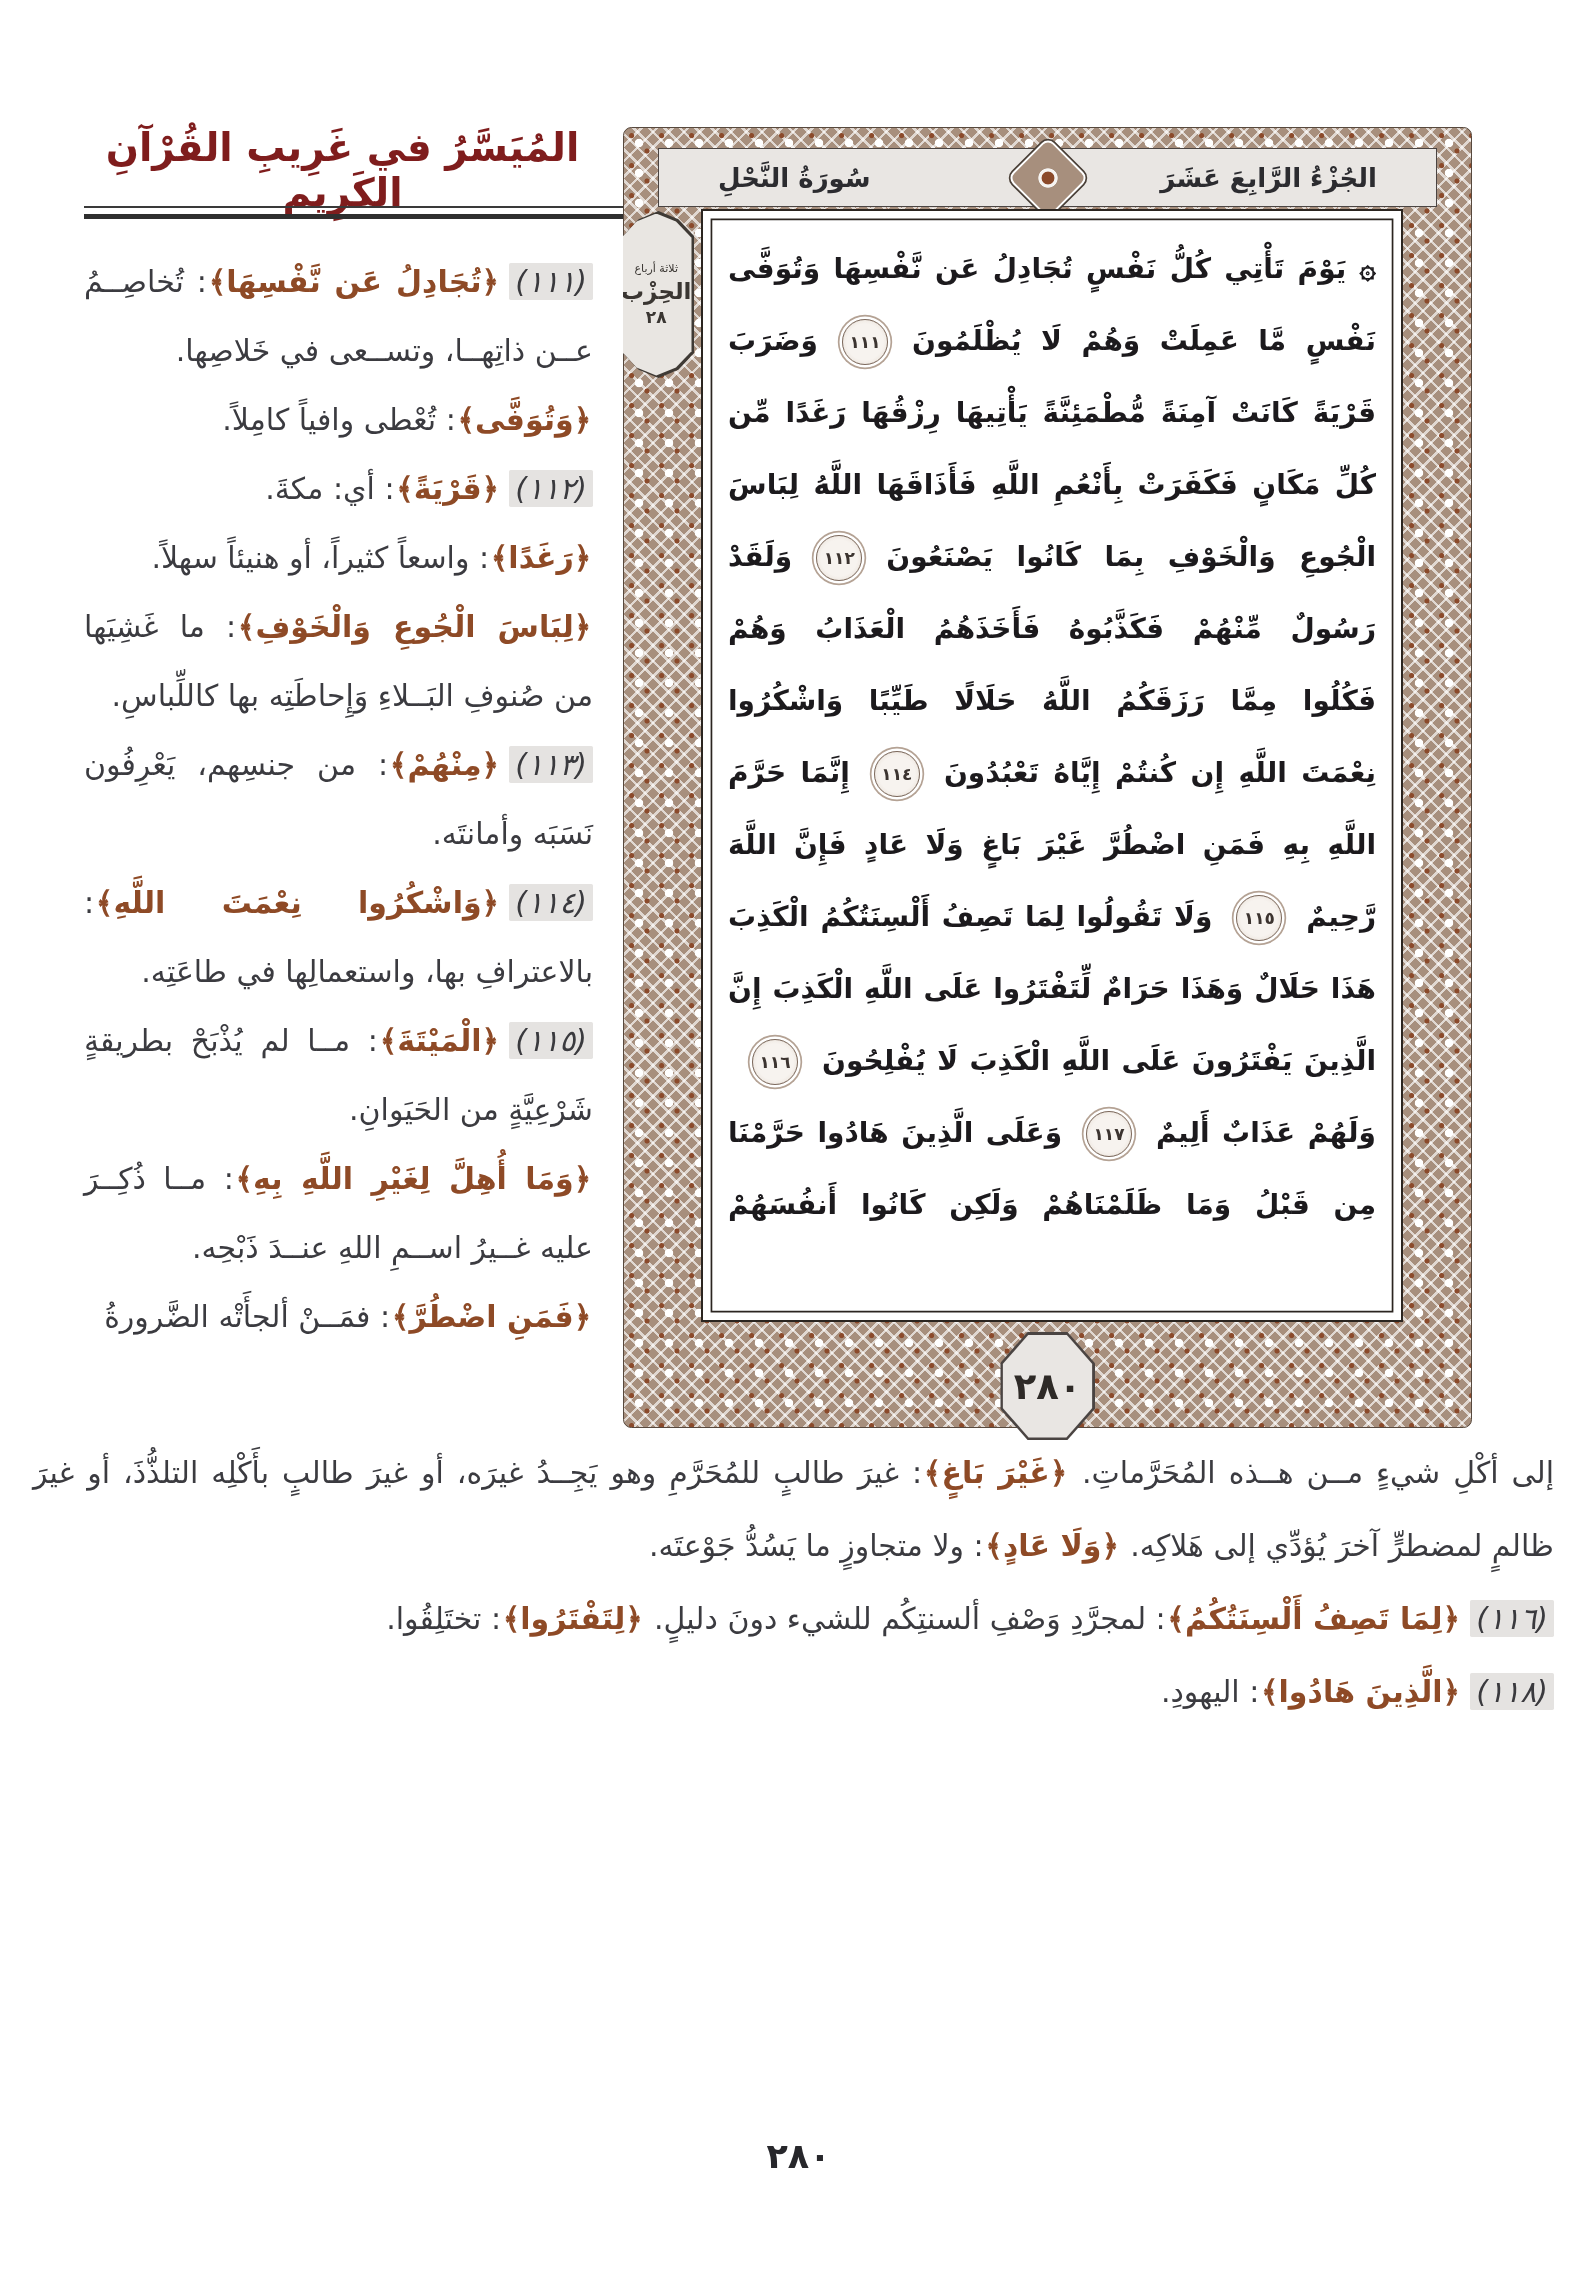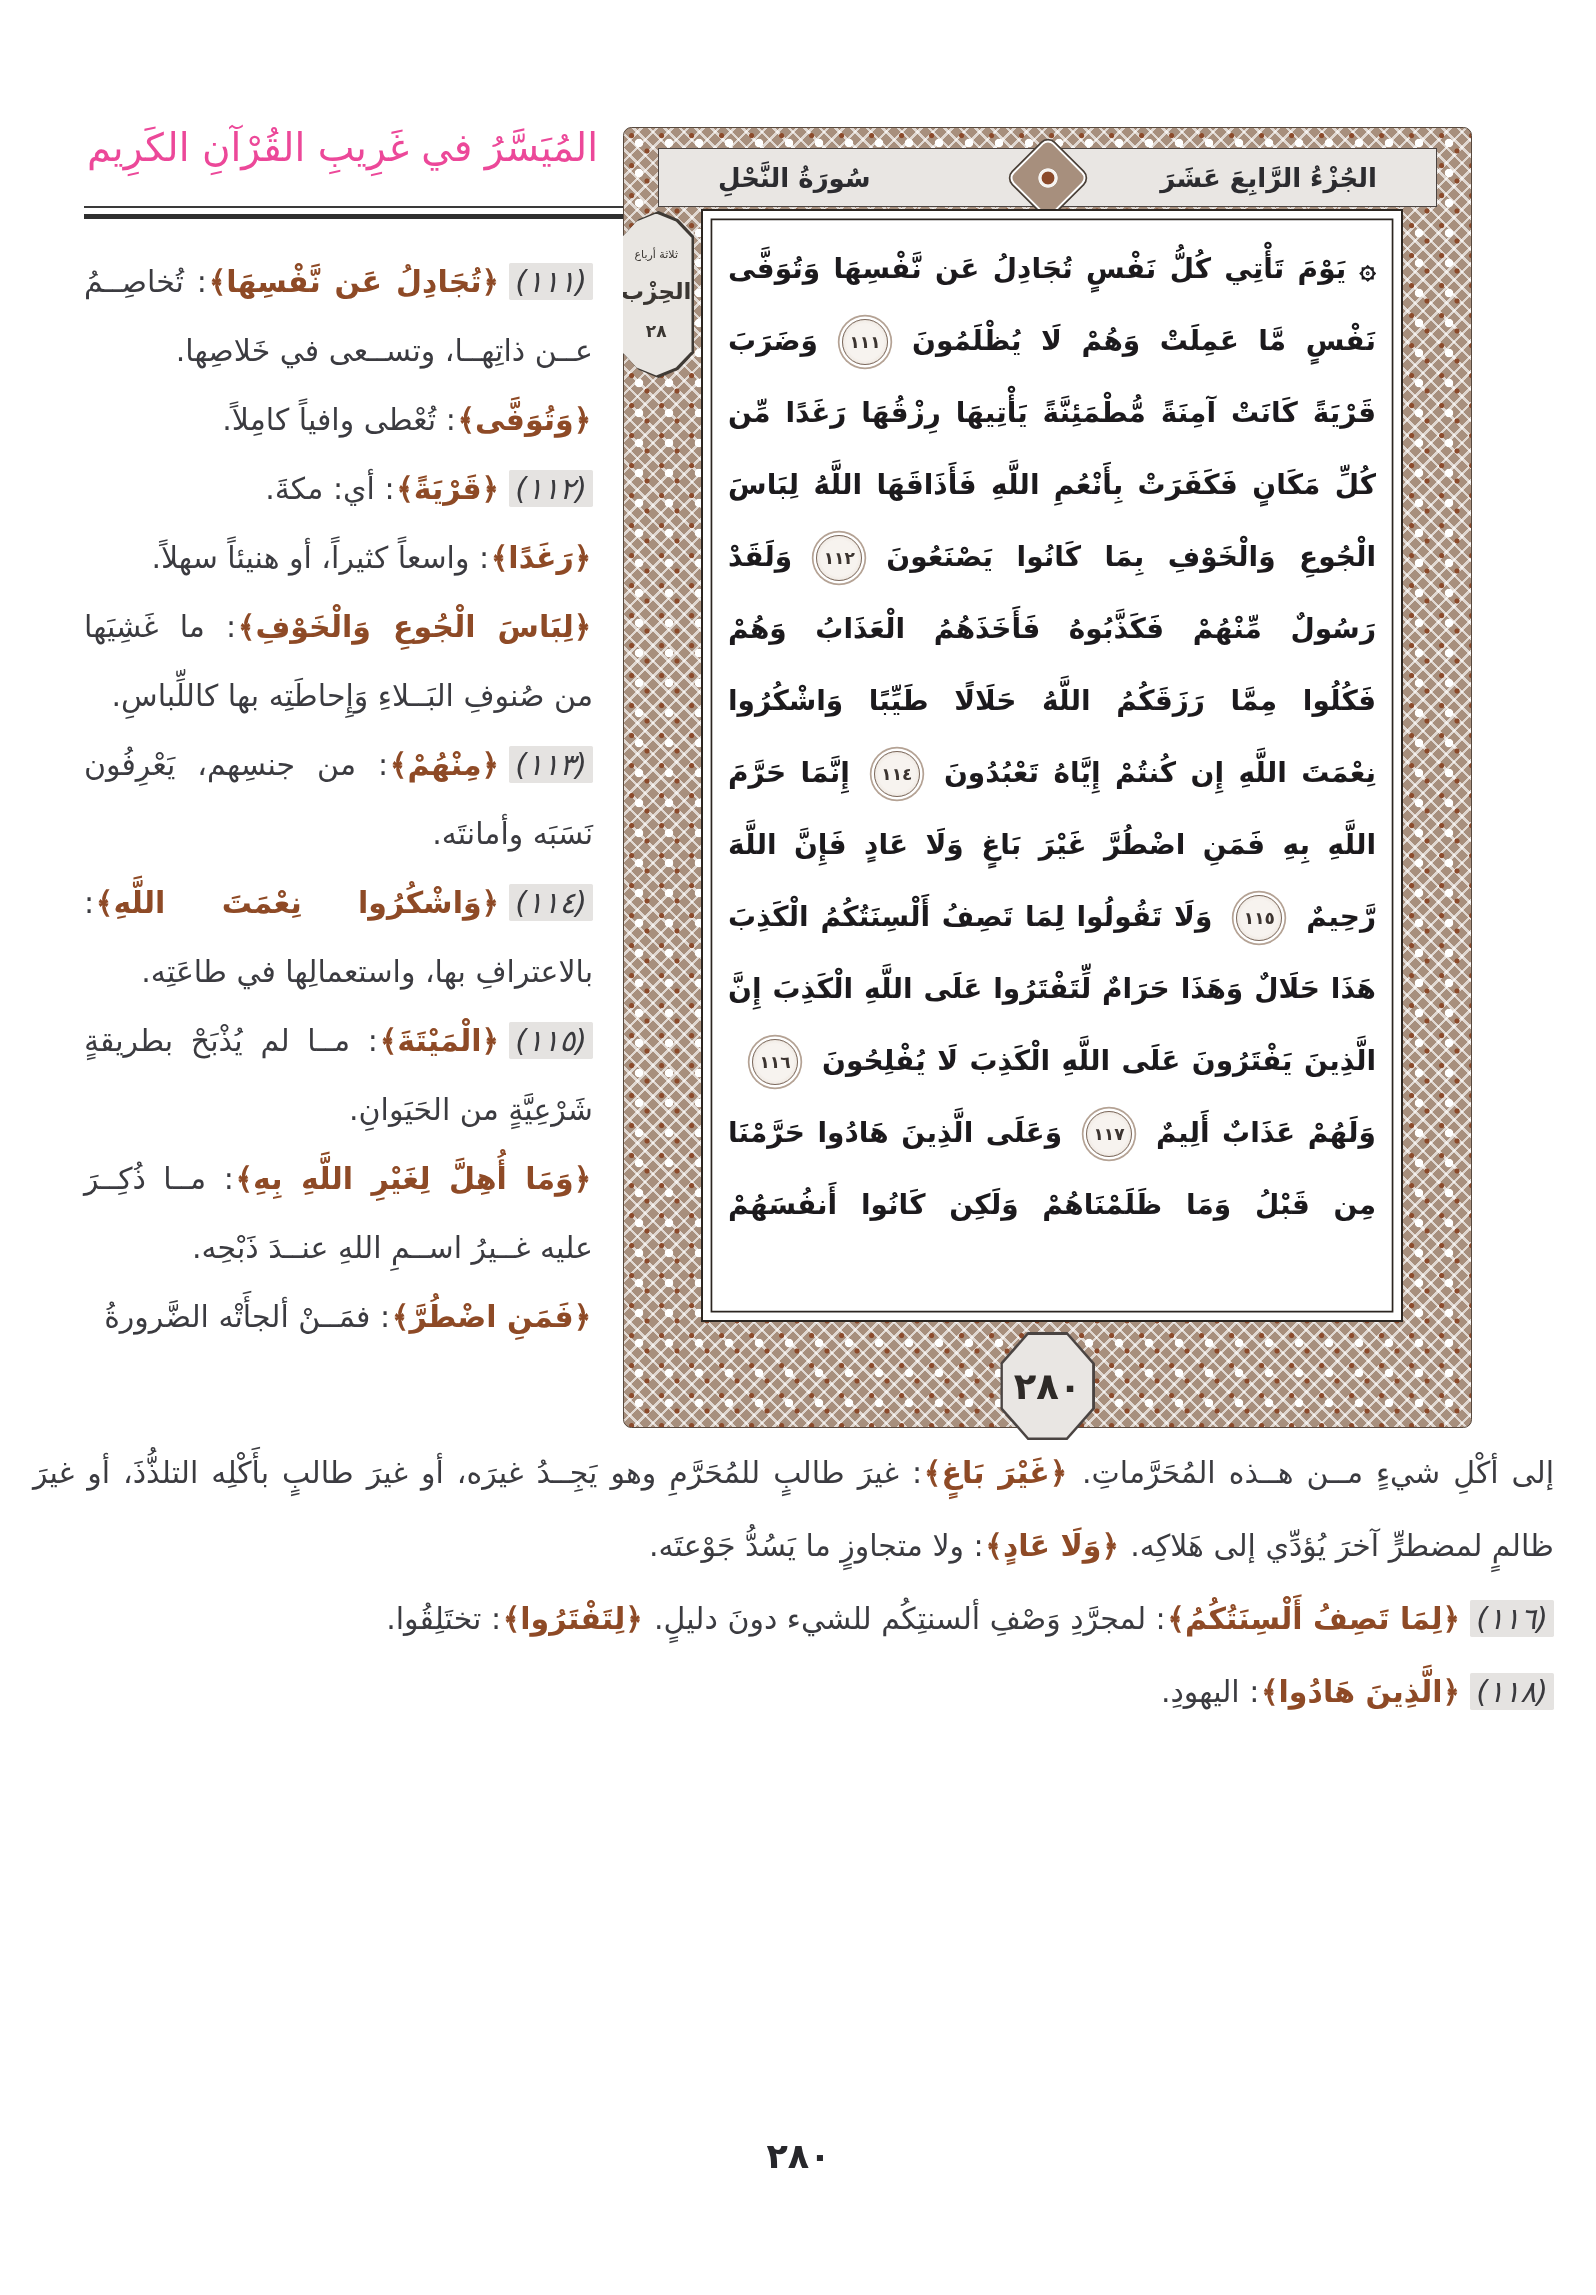--- a/index.html
+++ b/index.html
@@ -3,21 +3,21 @@
 <meta charset="utf-8">
 <style>
   html,body{margin:0;padding:0;}
   body{
     width:1597px;height:2295px;position:relative;background:#ffffff;
     font-family:"DejaVu Sans",sans-serif;direction:rtl;overflow:hidden;
   }
   
   .book-title{
     position:absolute;left:84px;top:125px;width:517px;
-    text-align:center;font-size:39px;font-weight:normal;color:#ec4899;
+    text-align:center;font-size:39px;font-weight:bold;color:#7f1d1d;
   }
   .title-rule{
     position:absolute;left:84px;top:206px;width:542px;height:6px;
     border-top:2.5px solid #3a3a3a;border-bottom:5px solid #2f2f2f;
   }
   
   .gharib-col{
     position:absolute;left:84px;top:247px;width:509px;
     font-size:30px;color:#3b3b40;
   }
@@ -80,21 +80,21 @@
   .m-hizb{
     position:absolute;left:0px;top:84px;width:71px;height:167px;
     background:#3f3a35;
     clip-path:polygon(50% 0,78% 5%,100% 15%,100% 85%,78% 95%,50% 100%,22% 95%,0 85%,0 15%,22% 5%);
     display:flex;
   }
   .m-hizb-inner{
     flex:1;margin:2.5px;background:#e9e6e2;
     clip-path:polygon(50% 0,78% 5%,100% 15%,100% 85%,78% 95%,50% 100%,22% 95%,0 85%,0 15%,22% 5%);
     display:flex;flex-direction:column;align-items:center;justify-content:center;
-    color:#3a3632;text-align:center;gap:17px;
+    color:#3a3632;text-align:center;gap:3px;
   }
   .m-hizb-small{font-size:11px;}
   .m-hizb-main{font-size:23px;font-weight:bold;}
   .m-hizb-num{font-size:17px;font-weight:bold;}
   
   .m-badge{
     position:absolute;left:50%;bottom:-12px;transform:translateX(-50%);
     width:95px;height:108px;background:#4a4442;
     clip-path:polygon(29% 0,71% 0,100% 29%,100% 71%,71% 100%,29% 100%,0 71%,0 29%);
     display:flex;

